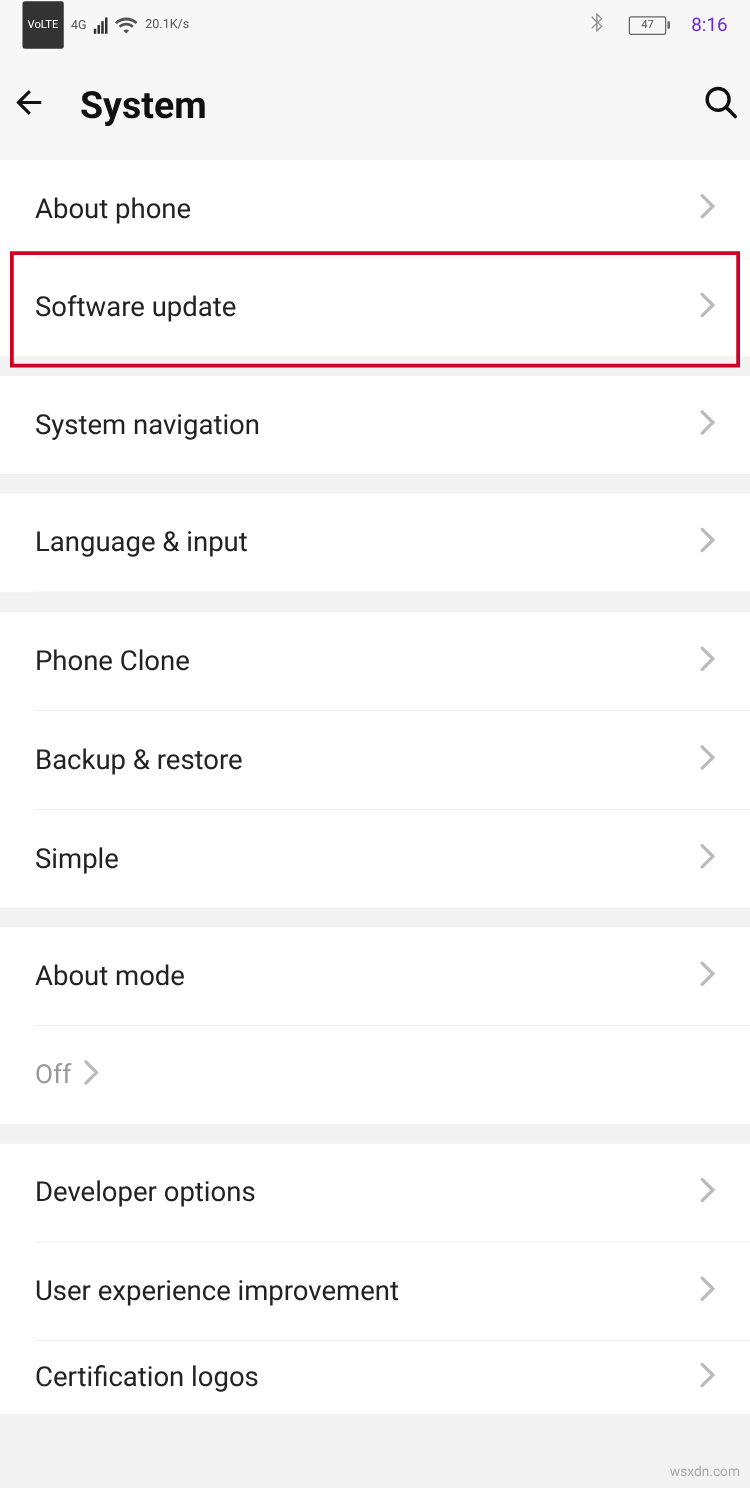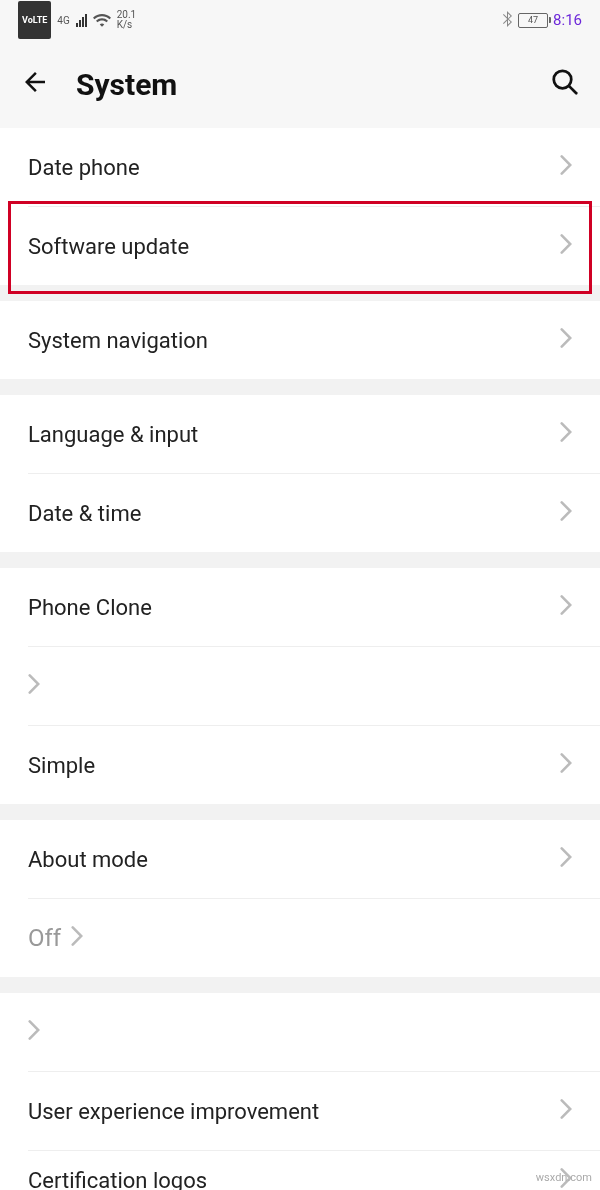--- a/index.html
+++ b/index.html
@@ -23,21 +23,21 @@
     }
     .status-left {
       display: flex;
       align-items: center;
       gap: 6px;
     }
     .volte-badge {
       background: #333;
       color: #fff;
       font-size: 9px;
-      font-weight: bold;
+      font-weight: normal;
       padding: 14px 4px;
       border-radius: 2px;
     }
     .net-4g {
       font-size: 10px;
       line-height: 0.9;
       display: flex;
       flex-direction: column;
       align-items: flex-start;
       color: #555;
@@ -55,27 +55,26 @@
     }
     .sig-bars span:nth-child(1){height:4px;}
     .sig-bars span:nth-child(2){height:7px;}
     .sig-bars span:nth-child(3){height:10px;}
     .sig-bars span:nth-child(4){height:13px;}
     .wifi-icon svg { display:block; }
     .speed {
       font-size: 10px;
       line-height: 1;
       display: flex;
-      flex-direction: column;
       color: #555;
     }
     .status-right {
       display: flex;
       align-items: center;
-      gap: 5px;
+      gap: 20px;
     }
     .bt-icon { color:#888; font-size:14px; }
     .battery {
       width: 30px;
       height: 15px;
       border: 1.5px solid #666;
       border-radius: 2px;
       position: relative;
       display: flex;
       align-items: center;
@@ -92,21 +91,21 @@
       border-radius: 0 1px 1px 0;
     }
     .battery-text { font-size: 9px; color:#555; }
     .clock { font-size: 15px; color:#6d28d9; }
 
     .header {
       height: 88px;
       background: #f7f7f7;
       display: flex;
       align-items: center;
-      padding: 0 20px;
+      padding: 0 8px;
       gap: 26px;
     }
     .back-btn { cursor: pointer; }
     .title {
       font-size: 30px;
       font-weight: 700;
       color: #111;
       flex: 1;
     }
     .search-btn { cursor: pointer; }
@@ -121,21 +120,21 @@
       padding: 0 28px;
       cursor: pointer;
       position: relative;
     }
     .row-label {
       font-size: 22px;
       color: #222;
       flex: 1;
     }
     .row-value {
-      font-size: 24px;
+      font-size: 21px;
       color: #999;
       margin-right: 10px;
     }
     .chevron {
       color: #bbb;
     }
     .divider {
       height: 1px;
       background: #eee;
       margin-left: 28px;
@@ -209,21 +208,21 @@
         <circle cx="10" cy="10" r="7" stroke="#111" stroke-width="2.2" fill="none"></circle>
         <line x1="15.5" y1="15.5" x2="21" y2="21" stroke="#111" stroke-width="2.2" stroke-linecap="round"></line>
       </svg>
   </span>
 </div>
 
 <div class="highlight-box"></div>
 
 <div class="list">
   <div class="row">
-    <span class="row-label">Date phone</span>
+    <span class="row-label">About phone</span>
     <span class="chevron"><svg width="12" height="20" viewBox="0 0 8 14">
           <path d="M1 1l6 6-6 6" stroke="#bbb" stroke-width="1.8" fill="none" stroke-linecap="round"></path>
         </svg></span>
   </div>
   <div class="divider"></div>
   <div class="row">
     <span class="row-label">Software update</span>
     <span class="chevron"><svg width="12" height="20" viewBox="0 0 8 14">
           <path d="M1 1l6 6-6 6" stroke="#bbb" stroke-width="1.8" fill="none" stroke-linecap="round"></path>
         </svg></span>
@@ -244,39 +243,34 @@
 <div class="section-gap"></div>
 
 <div class="list">
   <div class="row">
     <span class="row-label">Language &amp; input</span>
     <span class="chevron"><svg width="12" height="20" viewBox="0 0 8 14">
           <path d="M1 1l6 6-6 6" stroke="#bbb" stroke-width="1.8" fill="none" stroke-linecap="round"></path>
         </svg></span>
   </div>
   <div class="divider"></div>
-  <div class="row">
-    <span class="row-label">Date &amp; time</span>
-    <span class="chevron"><svg width="12" height="20" viewBox="0 0 8 14">
-          <path d="M1 1l6 6-6 6" stroke="#bbb" stroke-width="1.8" fill="none" stroke-linecap="round"></path>
-        </svg></span>
-  </div>
 </div>
 
 <div class="section-gap"></div>
 
 <div class="list">
   <div class="row">
     <span class="row-label">Phone Clone</span>
     <span class="chevron"><svg width="12" height="20" viewBox="0 0 8 14">
           <path d="M1 1l6 6-6 6" stroke="#bbb" stroke-width="1.8" fill="none" stroke-linecap="round"></path>
         </svg></span>
   </div>
   <div class="divider"></div>
   <div class="row">
+    <span class="row-label">Backup &amp; restore</span>
     <span class="chevron"><svg width="12" height="20" viewBox="0 0 8 14">
           <path d="M1 1l6 6-6 6" stroke="#bbb" stroke-width="1.8" fill="none" stroke-linecap="round"></path>
         </svg></span>
   </div>
   <div class="divider"></div>
   <div class="row">
     <span class="row-label">Simple</span>
     <span class="chevron"><svg width="12" height="20" viewBox="0 0 8 14">
           <path d="M1 1l6 6-6 6" stroke="#bbb" stroke-width="1.8" fill="none" stroke-linecap="round"></path>
         </svg></span>
@@ -298,20 +292,21 @@
     <span class="chevron"><svg width="12" height="20" viewBox="0 0 8 14">
           <path d="M1 1l6 6-6 6" stroke="#bbb" stroke-width="1.8" fill="none" stroke-linecap="round"></path>
         </svg></span>
   </div>
 </div>
 
 <div class="section-gap"></div>
 
 <div class="list">
   <div class="row">
+    <span class="row-label">Developer options</span>
     <span class="chevron"><svg width="12" height="20" viewBox="0 0 8 14">
           <path d="M1 1l6 6-6 6" stroke="#bbb" stroke-width="1.8" fill="none" stroke-linecap="round"></path>
         </svg></span>
   </div>
   <div class="divider"></div>
   <div class="row">
     <span class="row-label">User experience improvement</span>
     <span class="chevron"><svg width="12" height="20" viewBox="0 0 8 14">
           <path d="M1 1l6 6-6 6" stroke="#bbb" stroke-width="1.8" fill="none" stroke-linecap="round"></path>
         </svg></span>

